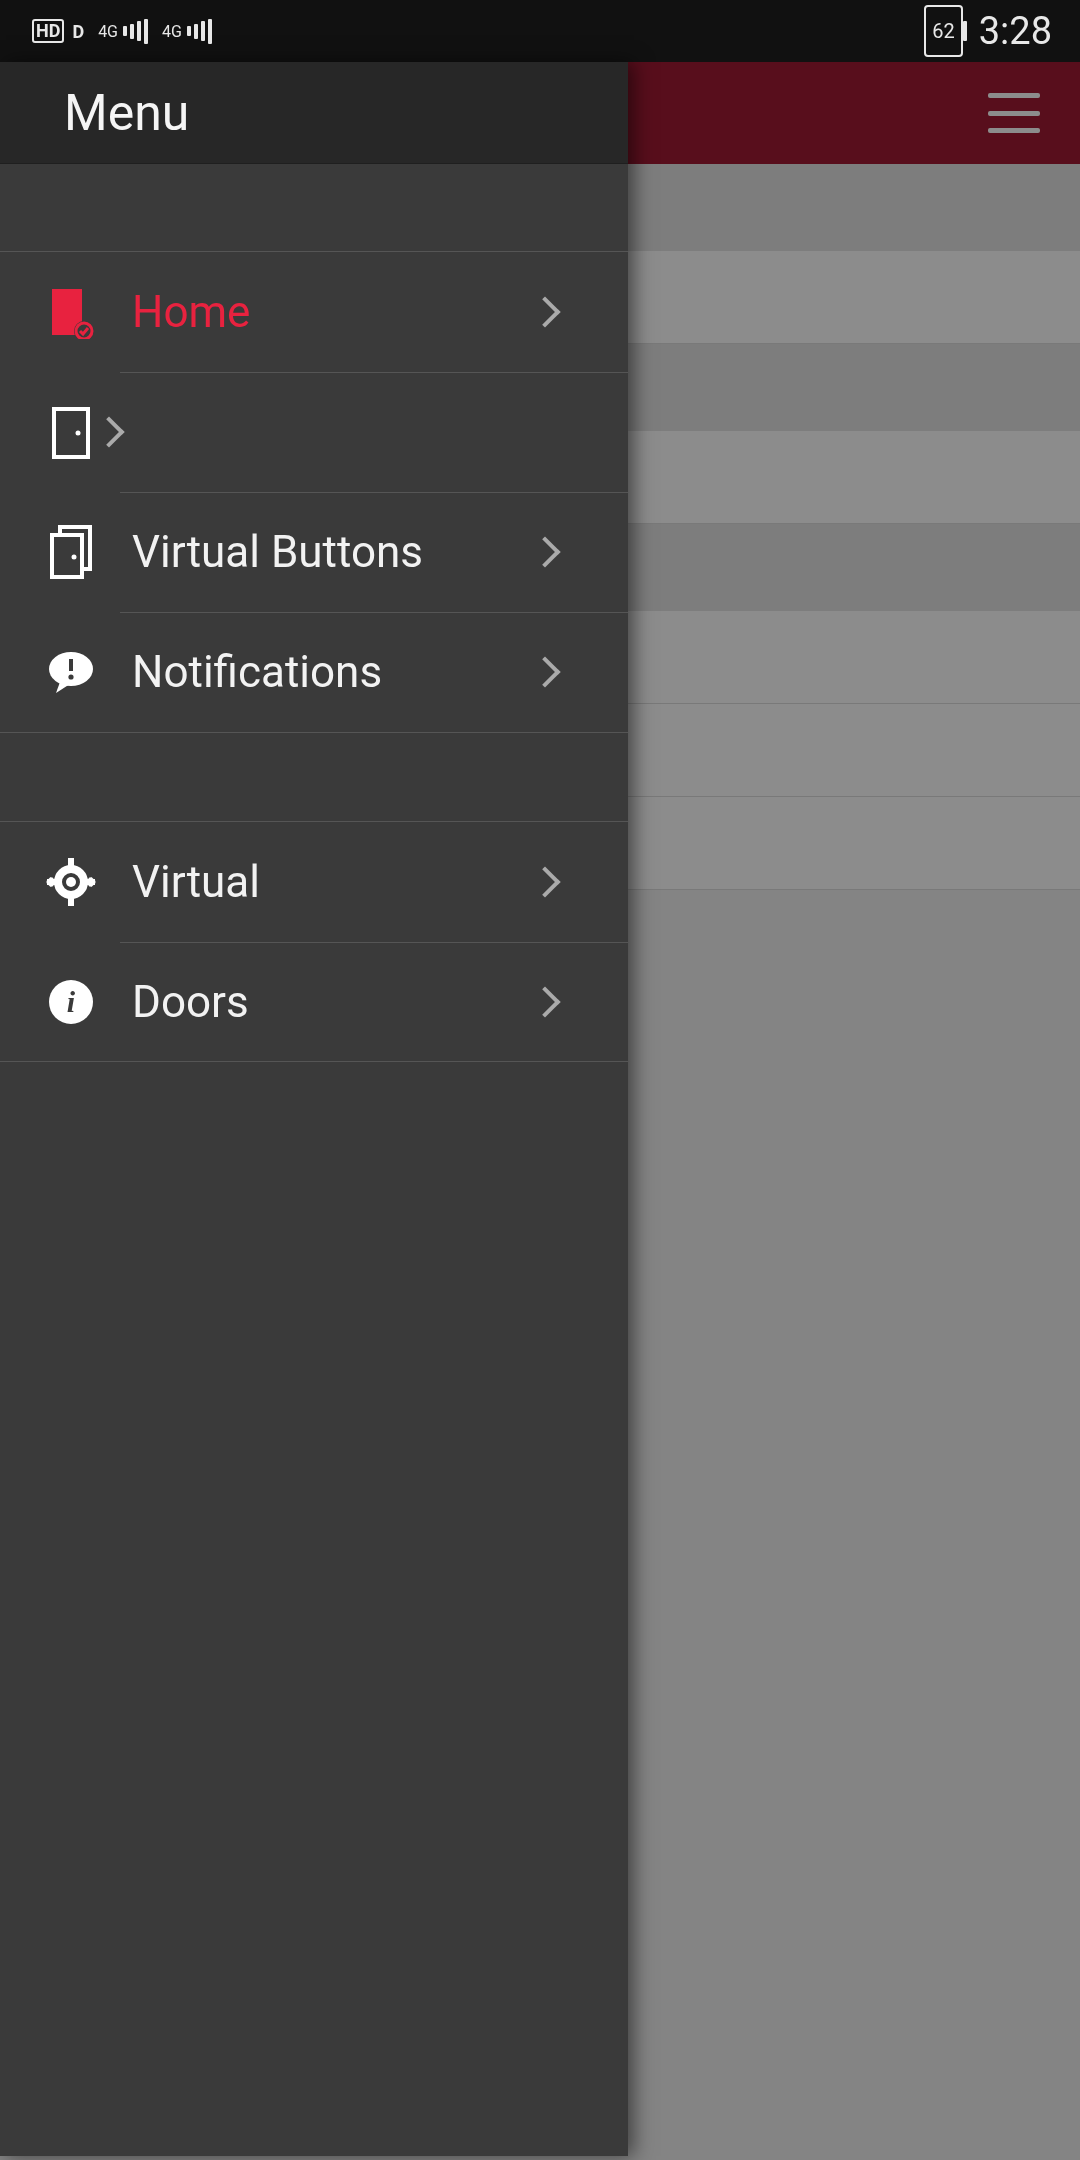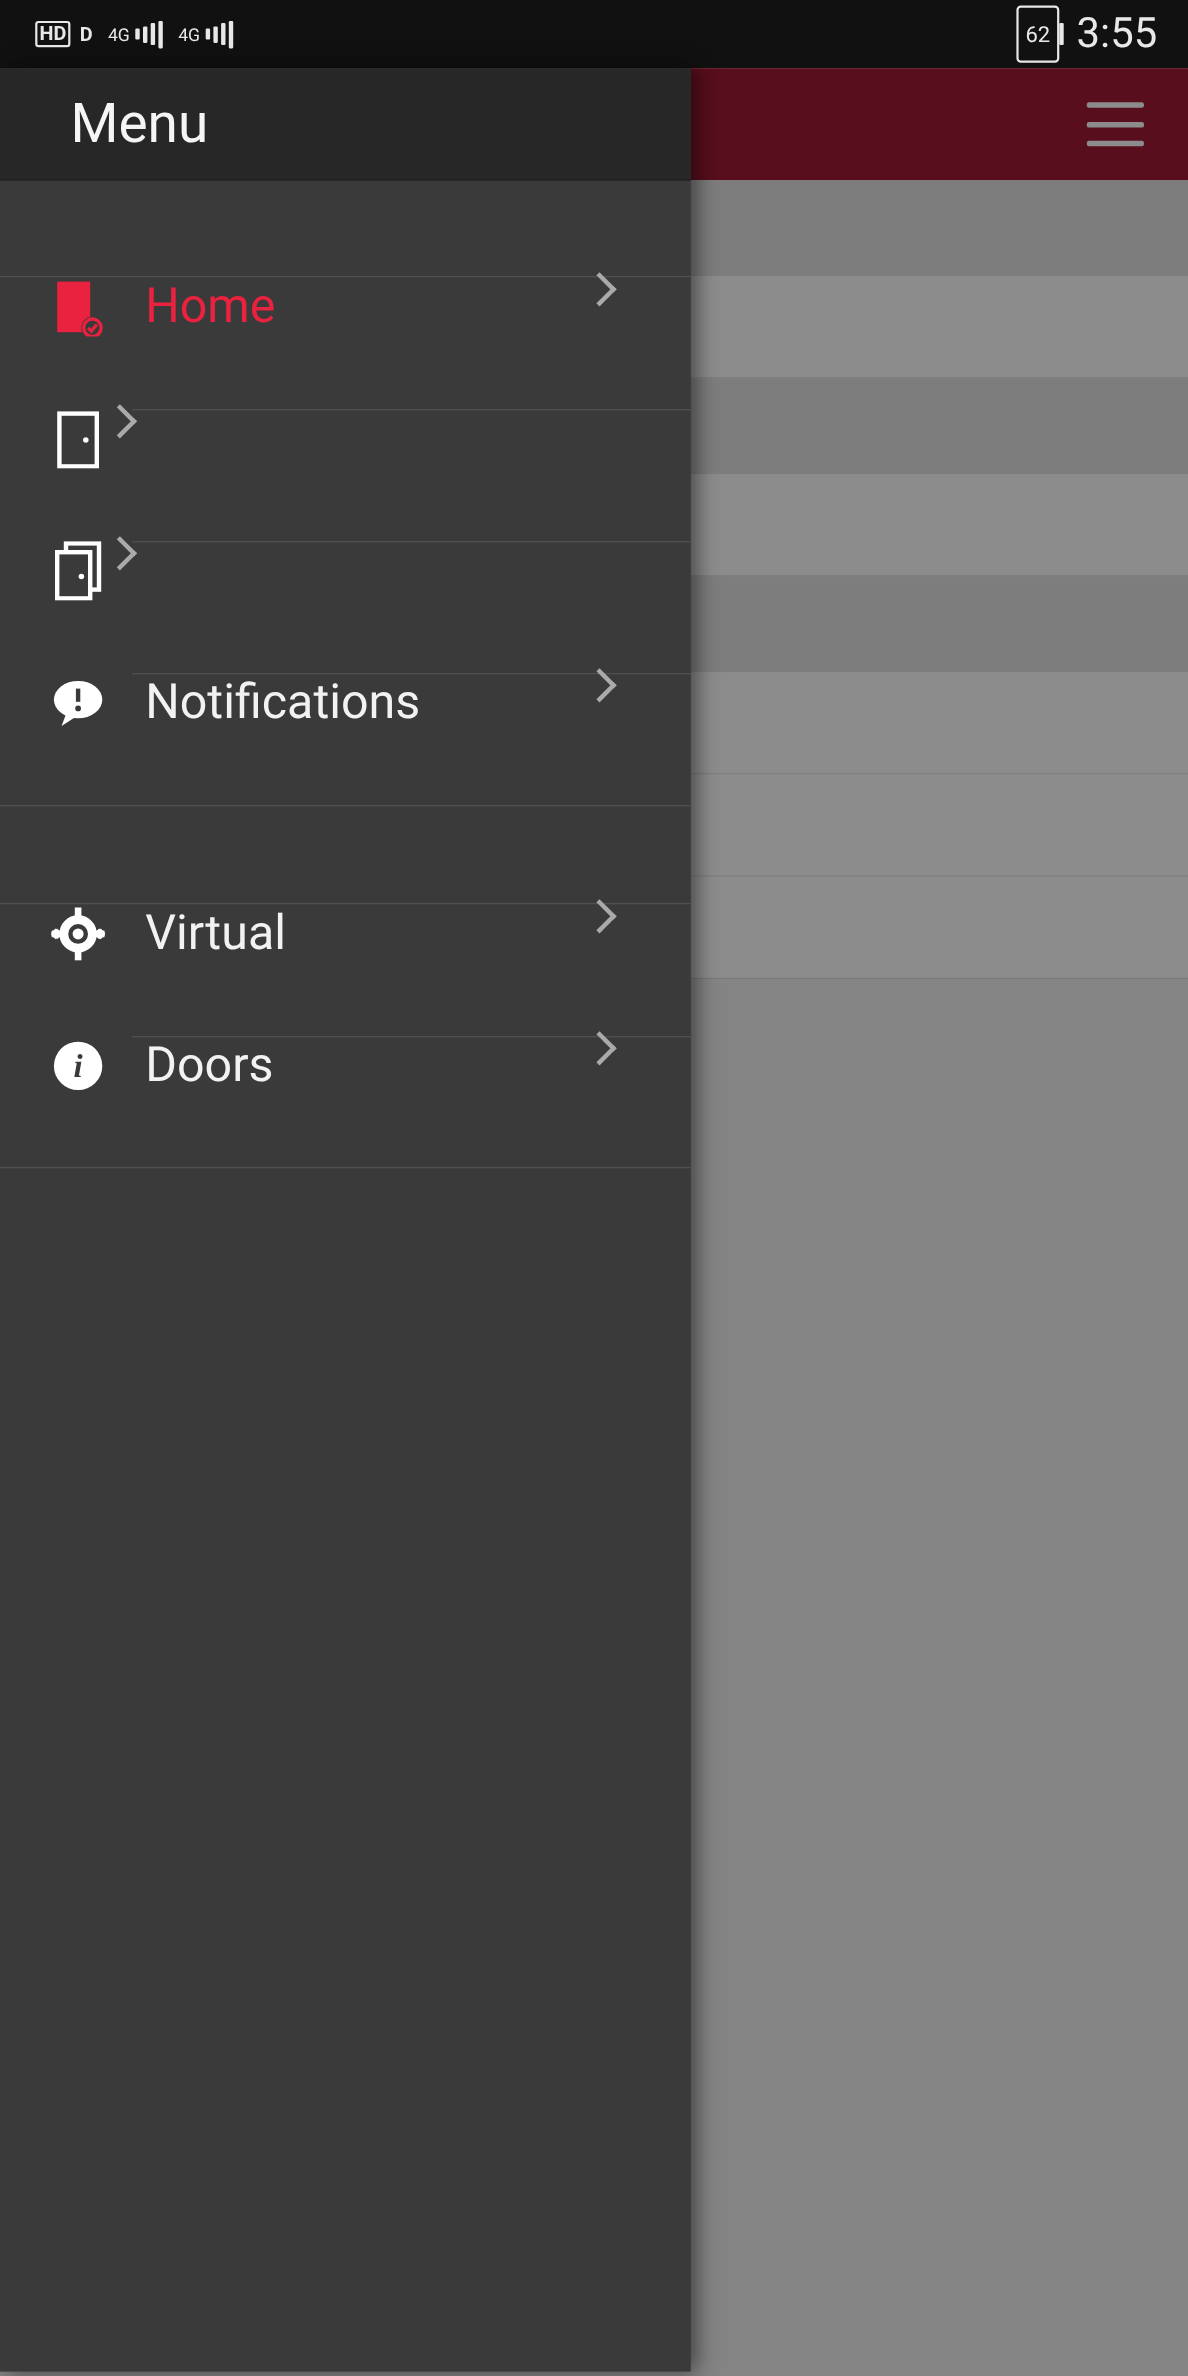--- a/index.html
+++ b/index.html
@@ -144,21 +144,21 @@
   }
   .drawer-gap {
     height: 90px;
     border-top: 1px solid #555;
     border-bottom: 1px solid #555;
   }
 
   .menu-item {
     height: 120px;
     display: flex;
-    align-items: flex-start;
+    align-items: center;
     padding: 0 60px 0 44px;
     position: relative;
   }
   .menu-item + .menu-item::before {
     content: '';
     position: absolute;
     top: 0;
     left: 120px;
     right: 0;
     height: 1px;
@@ -207,21 +207,21 @@
     <span class="signal-grp">
       <span class="lbl">4G</span>
       <span class="bar b1"></span>
         <span class="bar b2"></span>
         <span class="bar b3"></span>
         <span class="bar b4"></span>
     </span>
   </div>
   <div class="status-right">
     <span class="battery-box">62</span>
-    <span class="clock">3:55</span>
+    <span class="clock">3:28</span>
   </div>
 </div>
 
 <div class="bg-content">
   <div class="bg-header">
     <div class="hamburger">
       <span></span>
         <span></span>
         <span></span>
     </div>
@@ -269,20 +269,21 @@
   </div>
 
   <div class="menu-item">
     <span class="menu-icon">
       <svg class="icon-svg" viewBox="0 0 50 54">
         <rect x="14" y="2" width="30" height="42" fill="none" stroke="#fff" stroke-width="4"></rect>
         <rect x="6" y="10" width="30" height="42" fill="#3a3a3a" stroke="#fff" stroke-width="4"></rect>
         <circle cx="28" cy="32" r="2.5" fill="#fff"></circle>
       </svg>
     </span>
+    <span class="menu-label">Virtual Buttons</span>
     <span class="chevron"></span>
   </div>
 
   <div class="menu-item">
     <span class="menu-icon">
       <svg class="icon-svg" viewBox="0 0 50 54">
         <ellipse cx="25" cy="24" rx="22" ry="17" fill="#fff"></ellipse>
         <path d="M14 37 L10 48 L24 39 Z" fill="#fff"></path>
         <rect x="23" y="14" width="4" height="12" fill="#3a3a3a"></rect>
         <circle cx="25" cy="32" r="2.6" fill="#3a3a3a"></circle>

